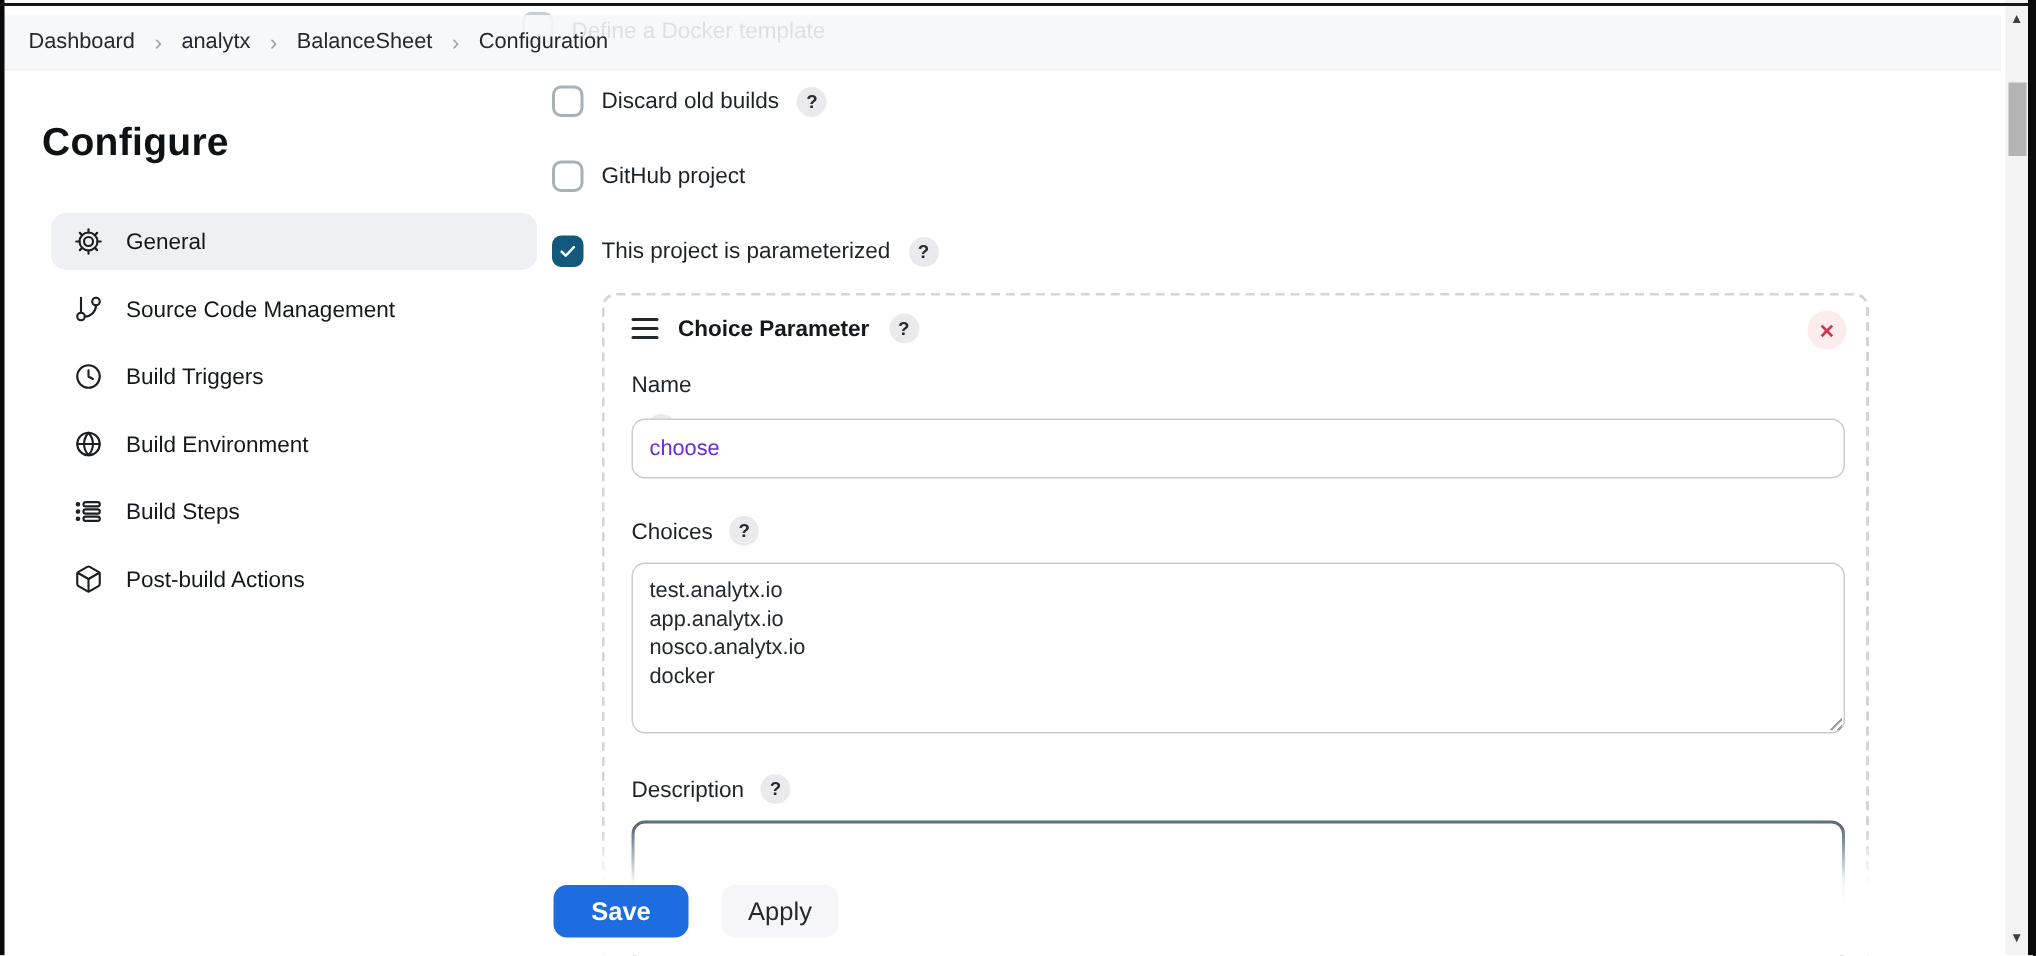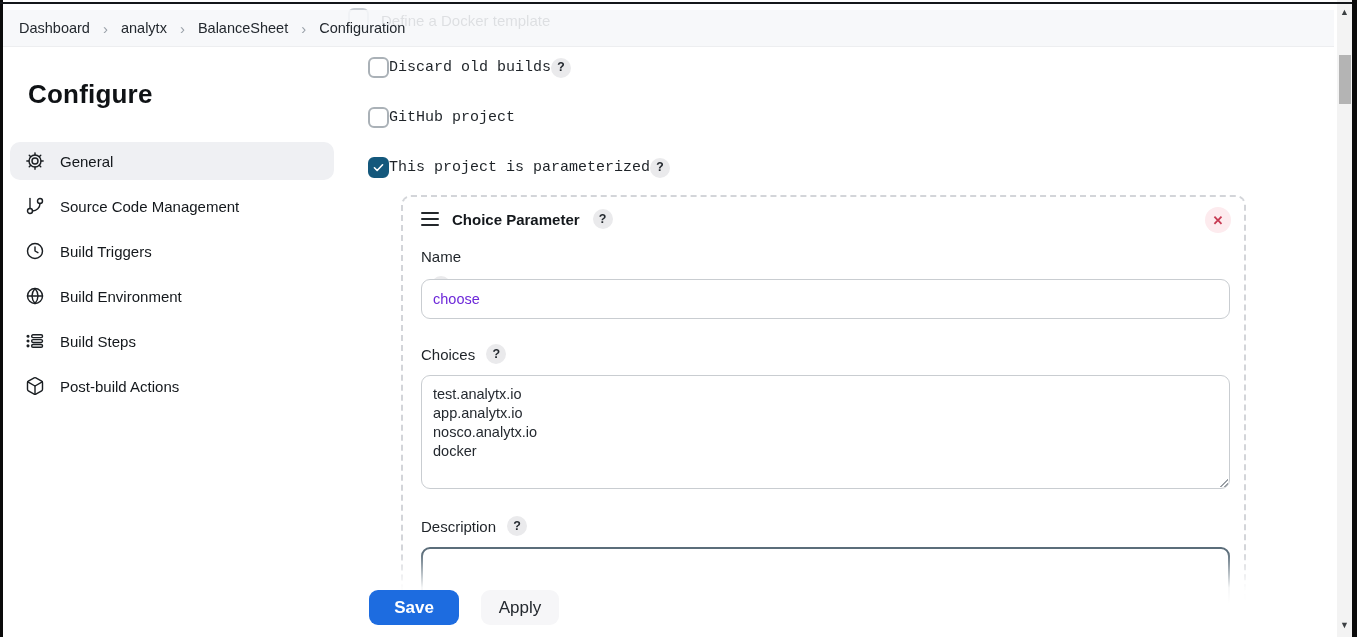--- a/index.html
+++ b/index.html
@@ -20,29 +20,29 @@
   .crumb:first-child { margin-left:0; }
   .crumb-sep { color:#9aa1a9; font-size:15px; margin:0 4px; }
 
   
   .ghost-row { position:absolute; left:348px; top:8px; display:flex; align-items:flex-end; gap:12px; z-index:1; }
   .ghost-row .cbx { border-color:#c9ced3; }
   .ghost-row .cbx-label { color:#3c4248; }
 
   
   .sidebar-title { position:absolute; left:28px; top:79px; font-size:26px; font-weight:800; color:#0f1215; letter-spacing:0.2px; }
-  .sidenav { position:absolute; left:10px; top:142px; width:324px; }
+  .sidenav { position:absolute; left:34px; top:142px; width:324px; }
   .nav-item { display:flex; align-items:center; gap:15px; height:38px; padding:0 15px;
               border-radius:10px; margin-bottom:7px; cursor:pointer; }
   .nav-item.active { background:#eff0f3; }
   .nav-item svg { width:20px; height:20px; stroke:#1b1f23; fill:none; stroke-width:1.7; stroke-linecap:round; stroke-linejoin:round; flex:0 0 20px; }
   .nav-label { font-size:15px; color:#14181c; }
 
   
-  .check-row { position:absolute; left:368px; display:flex; align-items:center; z-index:2;font-family:Liberation Mono, monospace; }
+  .check-row { position:absolute; left:368px; display:flex; align-items:center; gap:12px; z-index:2; }
   .cbx { width:21px; height:21px; border:2px solid #aab1b7; border-radius:6px; background:#fff;
          display:inline-flex; align-items:center; justify-content:center; cursor:pointer; flex:0 0 21px; }
   .cbx.checked { background:#14587c; border-color:#14587c; }
   .cbx.checked svg { width:13px; height:13px; stroke:#fff; stroke-width:3; fill:none; stroke-linecap:round; stroke-linejoin:round; }
   .cbx-label { font-size:15px; color:#1e2328; }
   .help-badge { display:inline-flex; align-items:center; justify-content:center; min-width:20px; height:20px;
                 border-radius:50%; background:#eaeaec; color:#24292f; font-size:12.5px; font-weight:bold; cursor:pointer; }
 
   
   .param-card { position:absolute; left:401px; top:195px; width:845px; height:500px;

